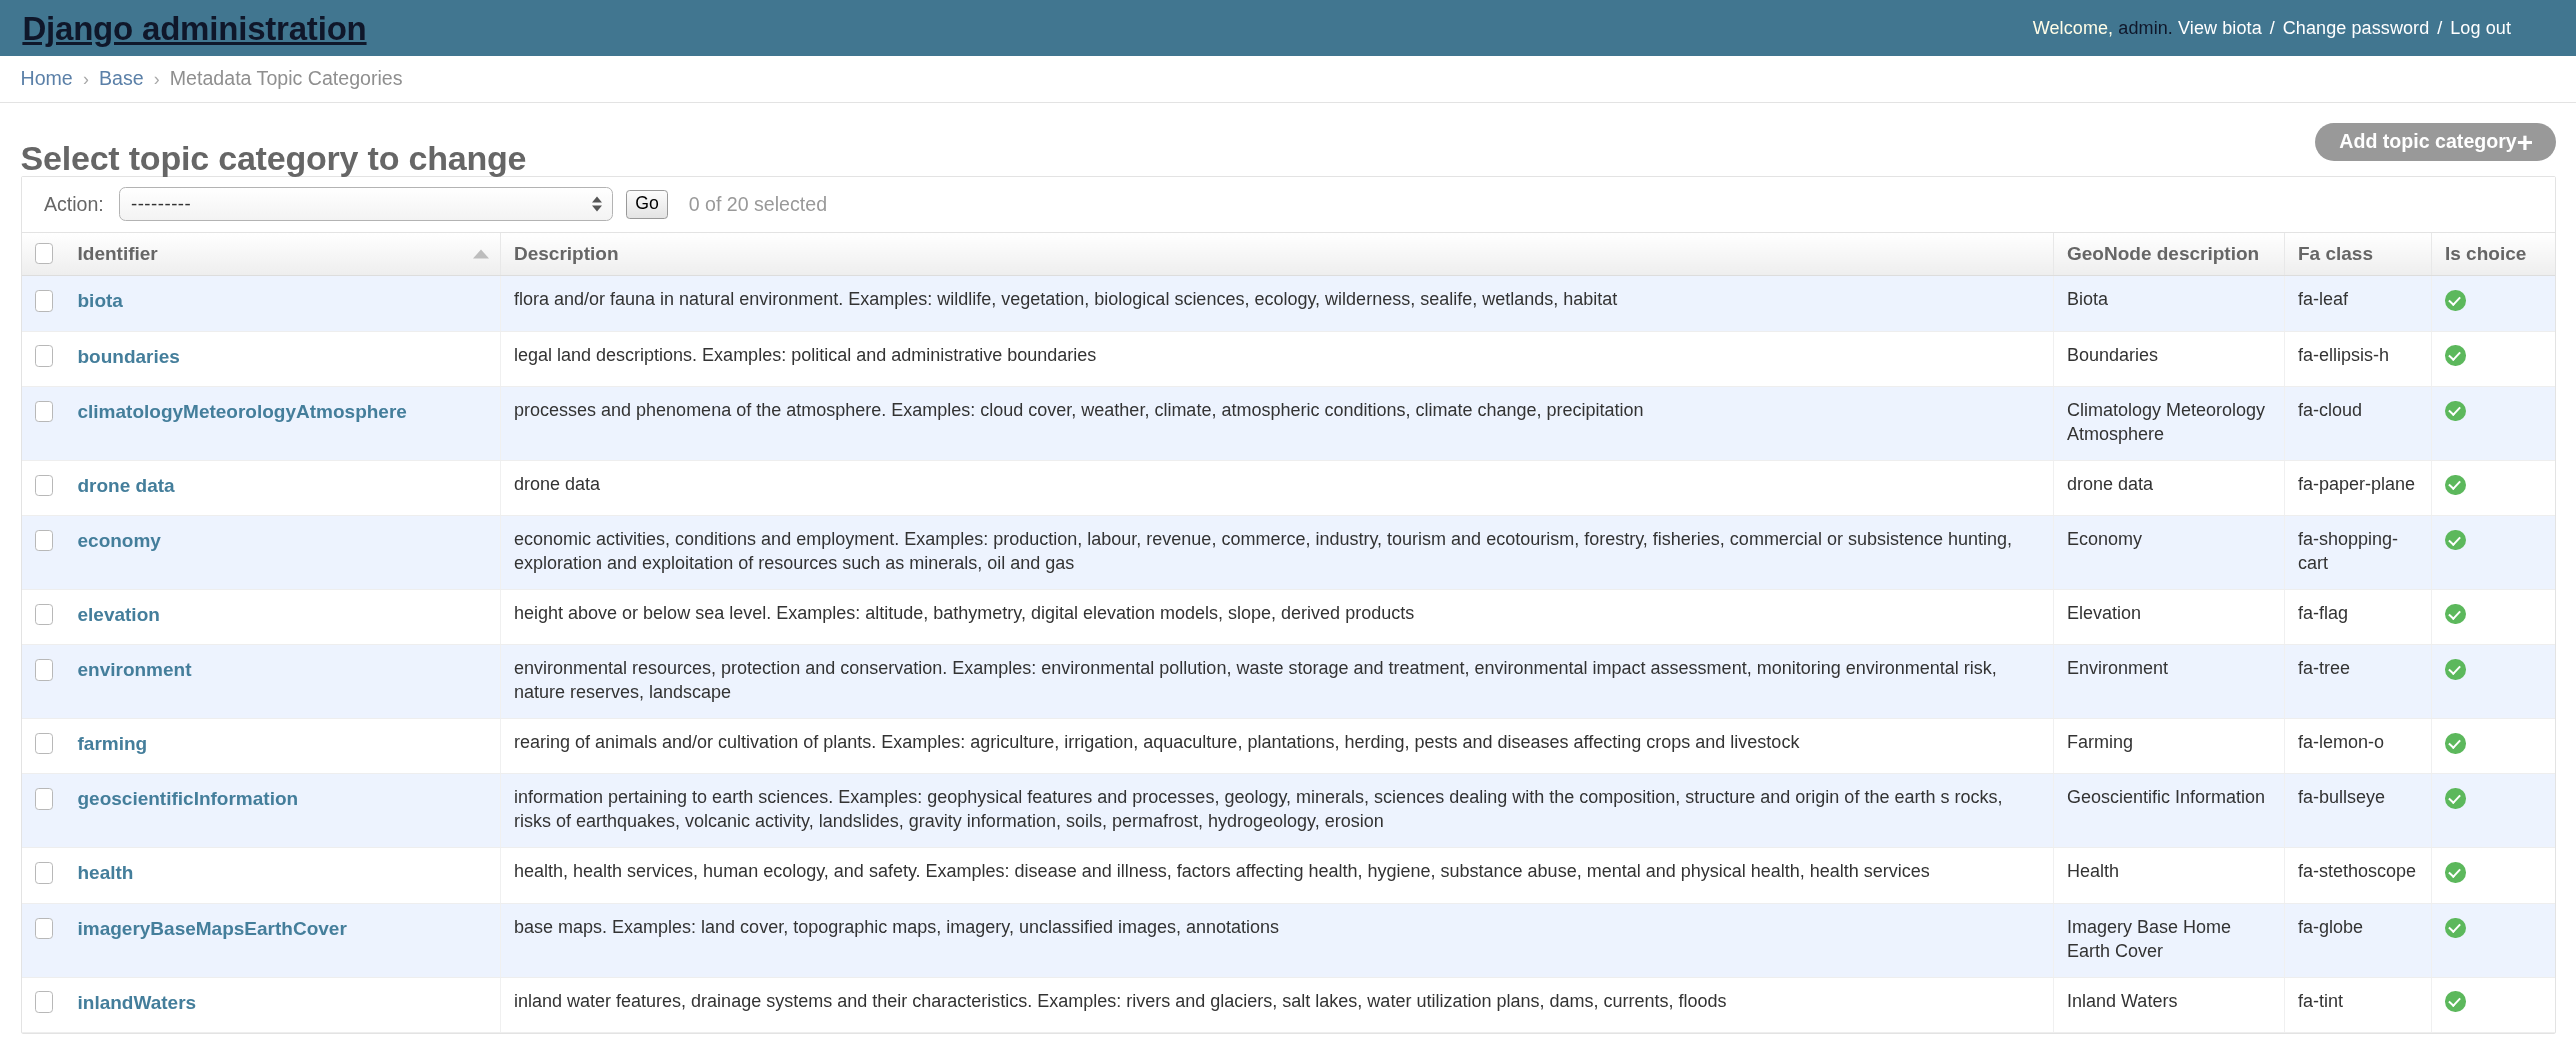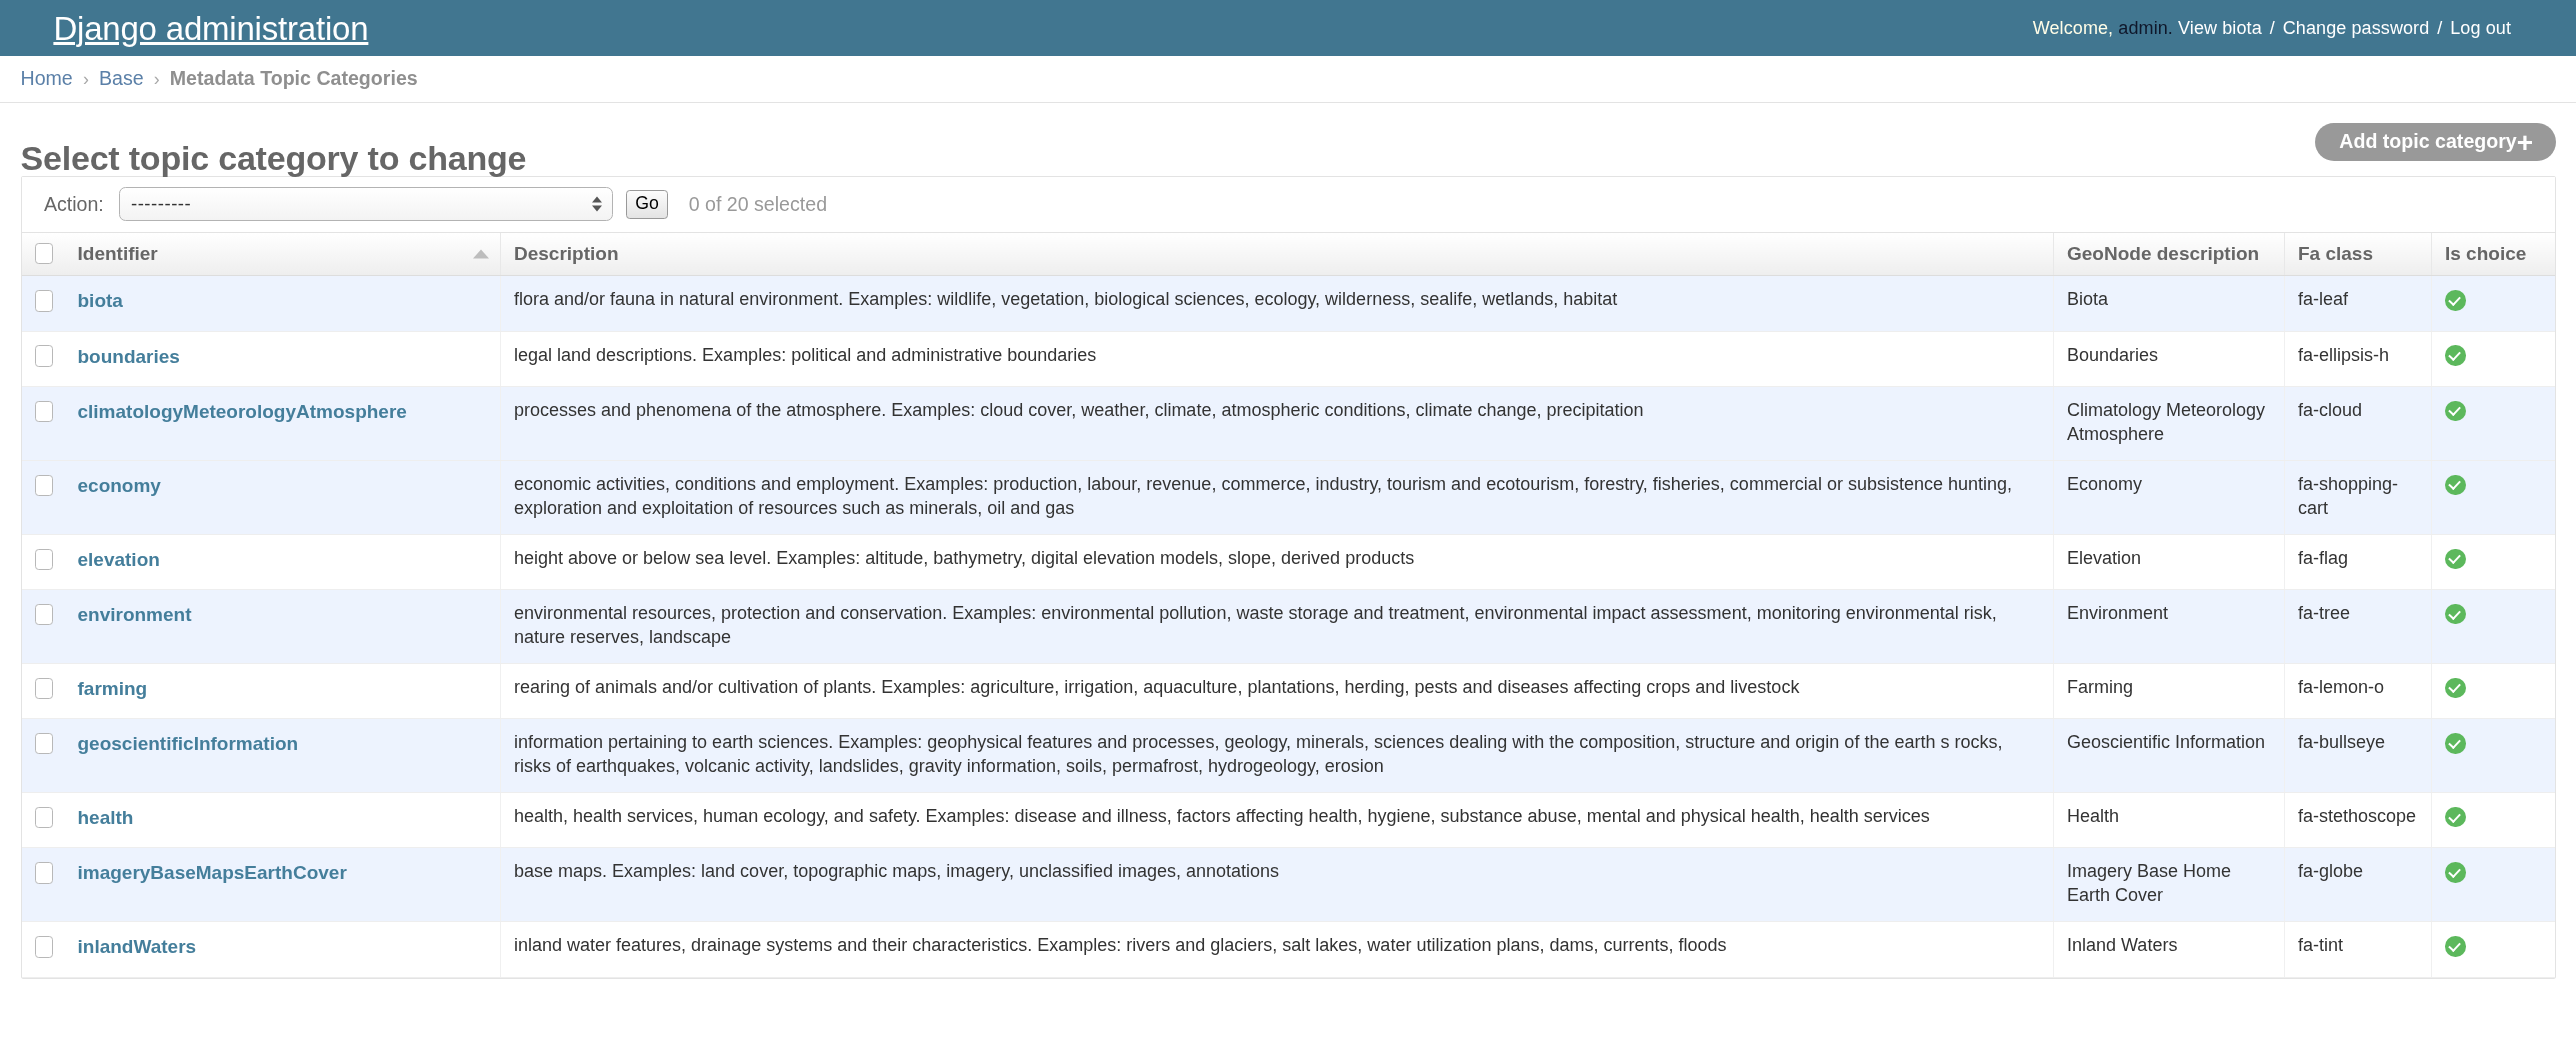--- a/index.html
+++ b/index.html
@@ -15,27 +15,26 @@
   #branding-bar {
     background: #417690;
     height: 56px;
     display: flex;
     align-items: center;
     justify-content: space-between;
     padding: 0 65px 0 22.4px;
     overflow: hidden;
   }
   #site-name {
-    color: #ffffff;
+    color: #0f172a;
     font-size: 33px;
-    font-weight: 400;
+    font-weight: 700;
     letter-spacing: -0.2px;
     white-space: nowrap;
     line-height: 1;
-    margin-left: 31px;
   }
   #user-tools {
     color: #ffffff;
     font-size: 18px;
     white-space: nowrap;
     letter-spacing: 0.1px;
   }
   #user-tools .welcome-text { color: #fffde7; }
   #user-tools .username { font-weight: normal; color: #0f172a; }
   #user-tools a {
@@ -52,21 +51,21 @@
     font-size: 19.6px;
     color: #999999;
     line-height: 1.15;
     white-space: nowrap;
   }
   #breadcrumbs a {
     color: #5b80a8;
     text-decoration: none;
   }
   #breadcrumbs .crumb-sep { color: #a8a8a8; padding: 0 4.7px; font-size: 17.7px; }
-  #breadcrumbs .crumb-current { color: #8f8f8f; font-weight: bold; }
+  #breadcrumbs .crumb-current { color: #8f8f8f; }
 
   
   #content-main { padding: 0 20.5px; }
 
   #obj-tools-row {
     position: relative;
     height: 73px;
   }
   #page-title {
     position: absolute;
@@ -372,20 +371,30 @@
           <tr class="row2">
             <td class="col-check">
               <input type="checkbox" class="action-checkbox" style="">
             </td>
             <td class="col-ident"><a href="#">climatologyMeteorologyAtmosphere</a></td>
             <td class="col-desc">processes and phenomena of the atmosphere. Examples: cloud cover, weather, climate, atmospheric conditions, climate change, precipitation</td>
             <td class="col-geo">Climatology Meteorology Atmosphere</td>
             <td class="col-fa">fa-cloud</td>
             <td class="col-is"><span class="check-yes"></span></td>
           </tr>
+          <tr class="row1">
+            <td class="col-check">
+              <input type="checkbox" class="action-checkbox" style="">
+            </td>
+            <td class="col-ident"><a href="#">drone data</a></td>
+            <td class="col-desc">drone data</td>
+            <td class="col-geo">drone data</td>
+            <td class="col-fa">fa-paper-plane</td>
+            <td class="col-is"><span class="check-yes"></span></td>
+          </tr>
           <tr class="row2">
             <td class="col-check">
               <input type="checkbox" class="action-checkbox" style="">
             </td>
             <td class="col-ident"><a href="#">economy</a></td>
             <td class="col-desc">economic activities, conditions and employment. Examples: production, labour, revenue, commerce, industry, tourism and ecotourism, forestry, fisheries, commercial or subsistence hunting, exploration and exploitation of resources such as minerals, oil and gas</td>
             <td class="col-geo">Economy</td>
             <td class="col-fa">fa-shopping-cart</td>
             <td class="col-is"><span class="check-yes"></span></td>
           </tr>

